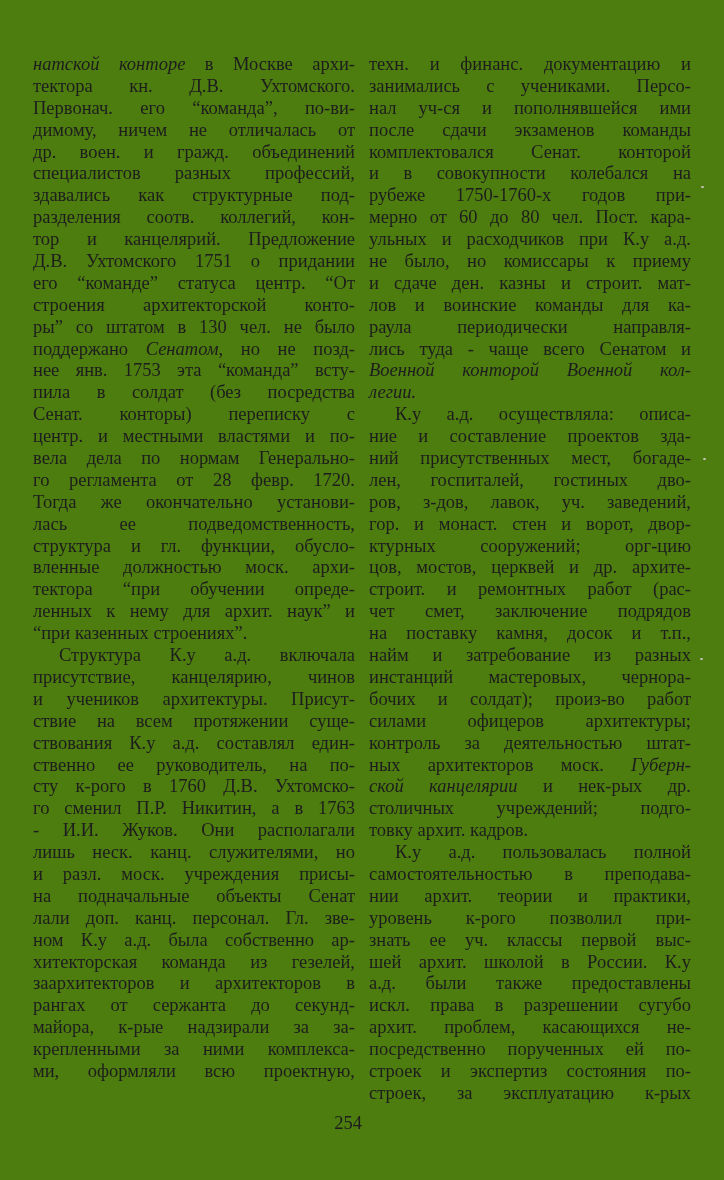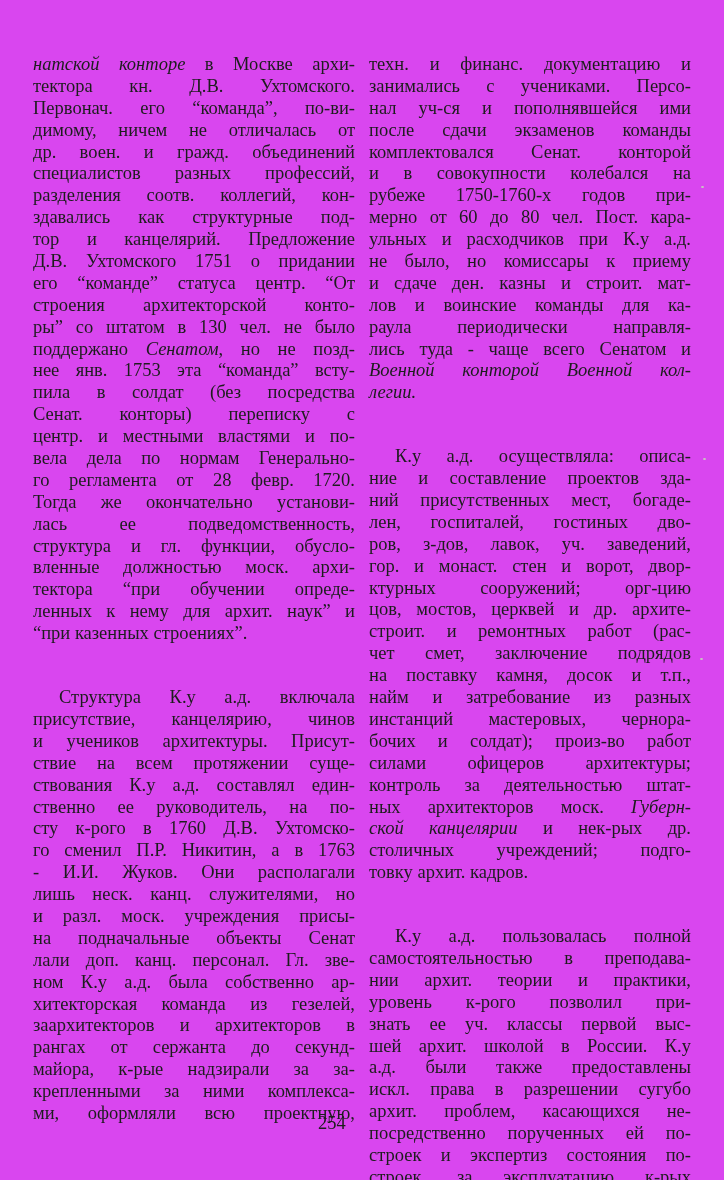--- a/index.html
+++ b/index.html
@@ -11,21 +11,21 @@
     width: 724px;
     height: 1180px;
     position: relative;
     overflow: hidden;
     font-family: "Liberation Serif", "DejaVu Serif", serif;
     color: #1d1d1d;
   }
   .page {
     position: absolute;
     inset: 0;
-    background: #d946ef;
+    background: #4d7c0f;
   }
   .columns {
     position: absolute;
     left: 33px;
     top: 54px;
     width: 658px;
     display: flex;
     gap: 14px;
   }
   .column {
@@ -36,34 +36,33 @@
   .line {
     height: 21.9px;
     text-align: justify;
     text-align-last: justify;
     text-justify: inter-word;
     white-space: normal;
     overflow: visible;
   }
   .line.indent {
     padding-left: 26px;
-    margin-top: 42px;
   }
   .line.end {
     text-align-last: left;
   }
   .it {
     font-style: italic;
   }
   .page-number {
     position: absolute;
     left: 318px;
     top: 1112px;
     width: 44px;
-    text-align: left;
+    text-align: right;
     font-size: 18.5px;
     line-height: 22px;
   }
   .speck {
     position: absolute;
     background: #c9c6c2;
     border-radius: 50%;
   }
 </style>
 </head>
@@ -71,22 +70,22 @@
 
 <div class="page">
   <div class="columns">
     <div class="column">
         <div class="line"><span class="it">натской конторе</span><span> в Москве архи-</span></div>
         <div class="line"><span>тектора кн. Д.В. Ухтомского.</span></div>
         <div class="line"><span>Первонач. его “команда”, по-ви-</span></div>
         <div class="line"><span>димому, ничем не отличалась от</span></div>
         <div class="line"><span>др. воен. и гражд. объединений</span></div>
         <div class="line"><span>специалистов разных профессий,</span></div>
+        <div class="line"><span>здавались как структурные под-</span></div>
         <div class="line"><span>разделения соотв. коллегий, кон-</span></div>
-        <div class="line"><span>здавались как структурные под-</span></div>
         <div class="line"><span>тор и канцелярий. Предложение</span></div>
         <div class="line"><span>Д.В. Ухтомского 1751 о придании</span></div>
         <div class="line"><span>его “команде” статуса центр. “От</span></div>
         <div class="line"><span>строения архитекторской конто-</span></div>
         <div class="line"><span>ры” со штатом в 130 чел. не было</span></div>
         <div class="line"><span>поддержано </span><span class="it">Сенатом</span><span>, но не позд-</span></div>
         <div class="line"><span>нее янв. 1753 эта “команда” всту-</span></div>
         <div class="line"><span>пила в солдат (без посредства</span></div>
         <div class="line"><span>Сенат. конторы) переписку с</span></div>
         <div class="line"><span>центр. и местными властями и по-</span></div>

